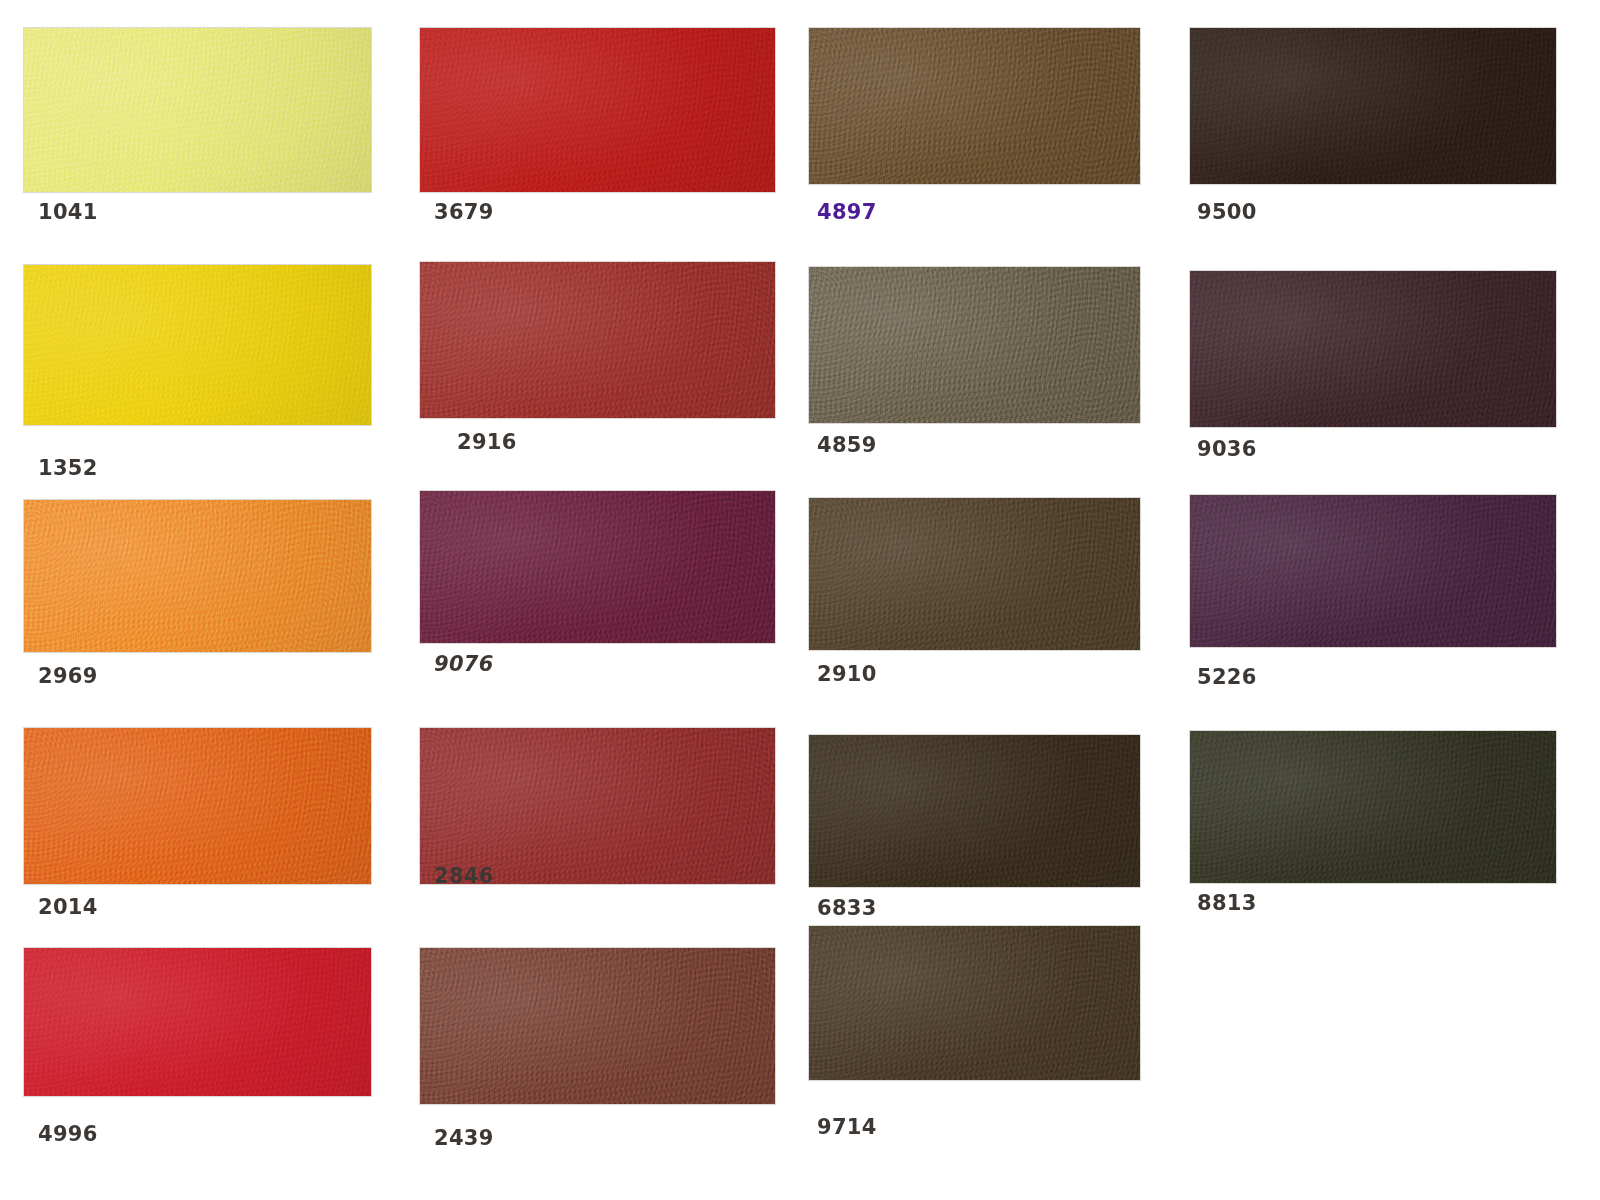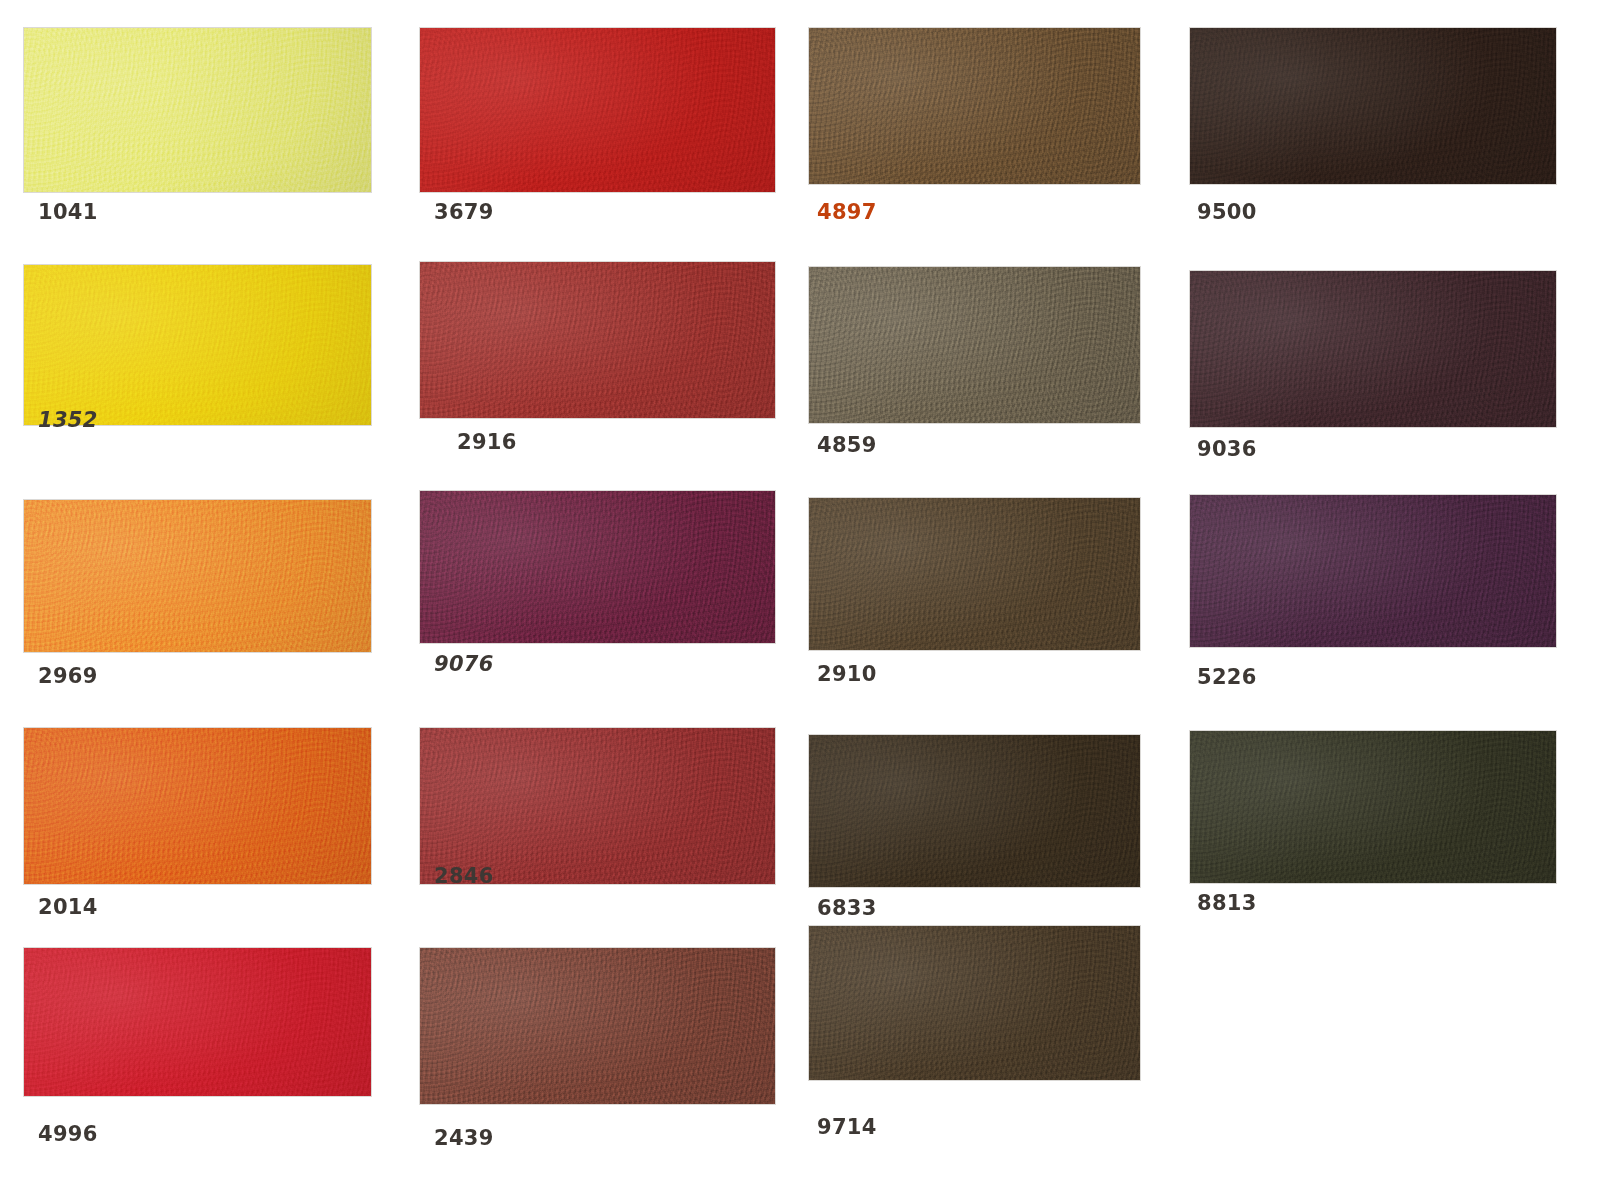--- a/index.html
+++ b/index.html
@@ -112,37 +112,37 @@
         <div class="shade"></div>
       </div>
       <div class="swatch-label" style="left: 434px; top: 200px; color: rgb(61, 56, 52);">3679</div>
     </div>
     <div class="swatch-cell" style="left: 0px; top: 0px; width: 1600px; height: 1200px;">
       <div class="swatch" style="left: 809px; top: 28px; width: 331px; height: 156px;">
         <div class="base" style="background: rgb(109, 82, 51);"></div>
         <div class="tex"></div>
         <div class="shade"></div>
       </div>
-      <div class="swatch-label" style="left: 817px; top: 200px; color: #c2410c;">4897</div>
+      <div class="swatch-label" style="left: 817px; top: 200px; color: #4c1d95;">4897</div>
     </div>
     <div class="swatch-cell" style="left: 0px; top: 0px; width: 1600px; height: 1200px;">
       <div class="swatch" style="left: 1190px; top: 28px; width: 366px; height: 156px;">
         <div class="base" style="background: rgb(47, 32, 25);"></div>
         <div class="tex"></div>
         <div class="shade"></div>
       </div>
       <div class="swatch-label" style="left: 1197px; top: 200px; color: rgb(61, 56, 52);">9500</div>
     </div>
     <div class="swatch-cell" style="left: 0px; top: 0px; width: 1600px; height: 1200px;">
       <div class="swatch" style="left: 24px; top: 265px; width: 347px; height: 160px;">
         <div class="base" style="background: rgb(238, 210, 17);"></div>
         <div class="tex"></div>
         <div class="shade"></div>
       </div>
-      <div class="swatch-label" style="left: 38px; top: 408px; color: rgb(61, 56, 52); font-style: italic;">1352</div>
+      <div class="swatch-label" style="left: 38px; top: 456px; color: rgb(61, 56, 52);">1352</div>
     </div>
     <div class="swatch-cell" style="left: 0px; top: 0px; width: 1600px; height: 1200px;">
       <div class="swatch" style="left: 420px; top: 262px; width: 355px; height: 156px;">
         <div class="base" style="background: rgb(158, 52, 48);"></div>
         <div class="tex"></div>
         <div class="shade"></div>
       </div>
       <div class="swatch-label" style="left: 457px; top: 430px; color: rgb(61, 56, 52);">2916</div>
     </div>
     <div class="swatch-cell" style="left: 0px; top: 0px; width: 1600px; height: 1200px;">

